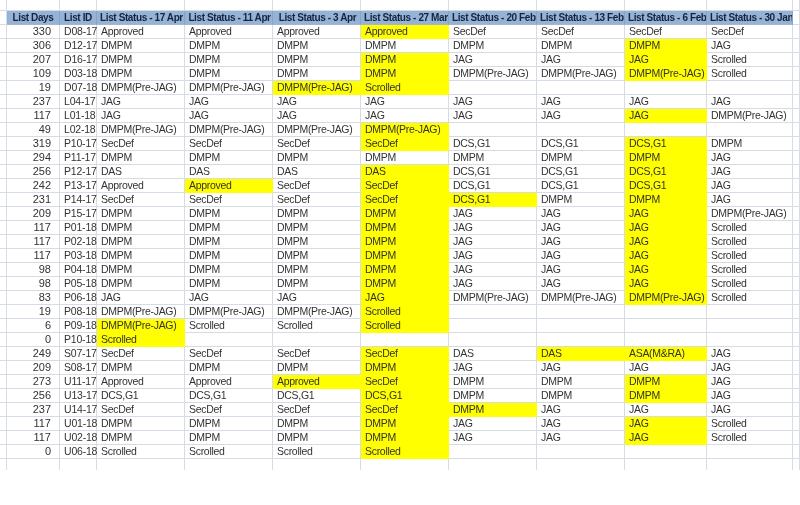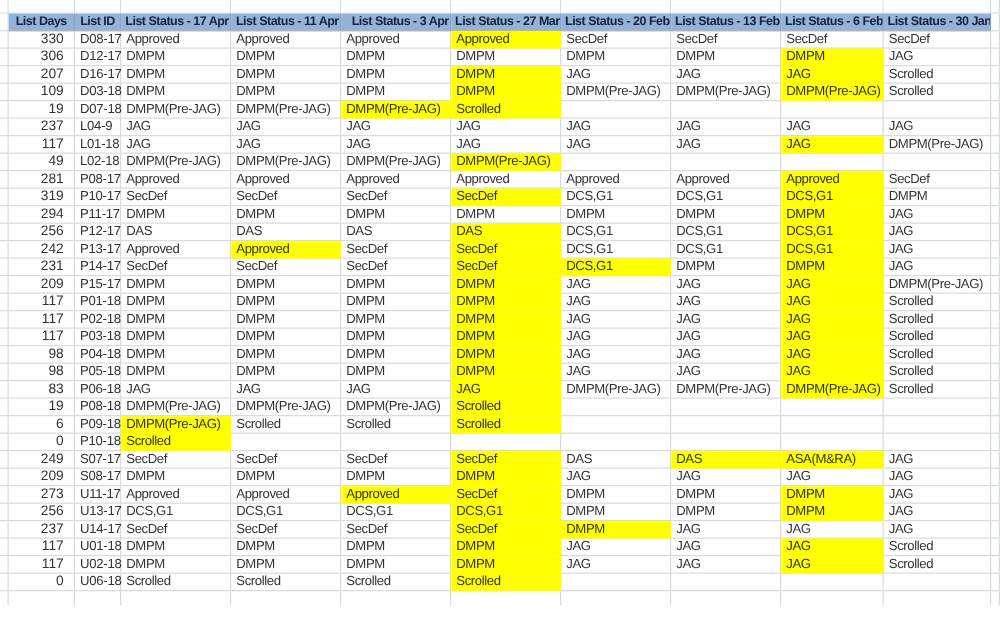--- a/index.html
+++ b/index.html
@@ -24,21 +24,21 @@
     height: 13.8px; line-height: 13px;
   }
   tr.spacer td { height: 11px; }
   tr.spacer-bottom td { height: 11px; border-bottom: none; }
   thead th {
     background: var(--header-bg, #95B3D7);
     color: #16233b; font-weight: bold;
     font-size: 10px; letter-spacing: -0.4px;
     border-right: 1px solid #87a3cb;
     border-bottom: 1px solid #aab4c4;
-    height: 14px; text-align: right; padding-left: 3px;
+    height: 14px; text-align: center; padding-left: 3px;
     overflow: hidden;
   }
   thead th.center { text-align: center; padding-left: 1px; }
   thead td { background: #ffffff; }
   td.days { text-align: right; padding-right: 8px; font-size: 11px; letter-spacing: 0; }
   td.id { padding-left: 4px; font-size: 10.5px; letter-spacing: -0.2px; }
   td.hl {
     background: var(--hl, #FFFF00);
     border-right-color: var(--hl, #FFFF00);
     border-bottom-color: var(--hl, #FFFF00);
@@ -161,21 +161,21 @@
           <td class="st hl">Scrolled</td>
           <td class="st"></td>
           <td class="st"></td>
           <td class="st"></td>
           <td class="st"></td>
           <td class="gutter"></td>
         </tr>
         <tr>
           <td class="gutter"></td>
           <td class="days">237</td>
-          <td class="id">L04-9</td>
+          <td class="id">L04-17</td>
           <td class="st">JAG</td>
           <td class="st">JAG</td>
           <td class="st">JAG</td>
           <td class="st">JAG</td>
           <td class="st">JAG</td>
           <td class="st">JAG</td>
           <td class="st">JAG</td>
           <td class="st">JAG</td>
           <td class="gutter"></td>
         </tr>
@@ -198,34 +198,20 @@
           <td class="days">49</td>
           <td class="id">L02-18</td>
           <td class="st">DMPM(Pre-JAG)</td>
           <td class="st">DMPM(Pre-JAG)</td>
           <td class="st">DMPM(Pre-JAG)</td>
           <td class="st hl">DMPM(Pre-JAG)</td>
           <td class="st"></td>
           <td class="st"></td>
           <td class="st"></td>
           <td class="st"></td>
-          <td class="gutter"></td>
-        </tr>
-        <tr>
-          <td class="gutter"></td>
-          <td class="days">281</td>
-          <td class="id">P08-17</td>
-          <td class="st">Approved</td>
-          <td class="st">Approved</td>
-          <td class="st">Approved</td>
-          <td class="st">Approved</td>
-          <td class="st">Approved</td>
-          <td class="st">Approved</td>
-          <td class="st hl">Approved</td>
-          <td class="st">SecDef</td>
           <td class="gutter"></td>
         </tr>
         <tr>
           <td class="gutter"></td>
           <td class="days">319</td>
           <td class="id">P10-17</td>
           <td class="st">SecDef</td>
           <td class="st">SecDef</td>
           <td class="st">SecDef</td>
           <td class="st hl">SecDef</td>

